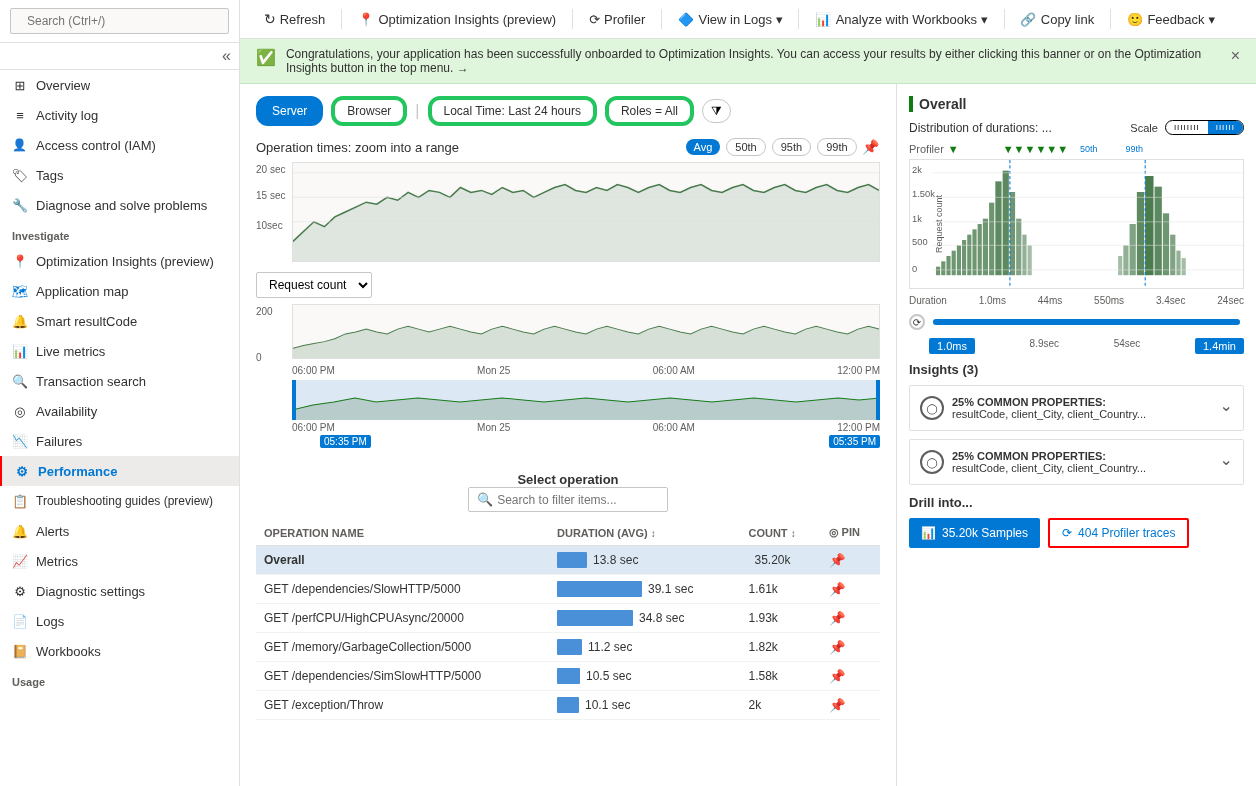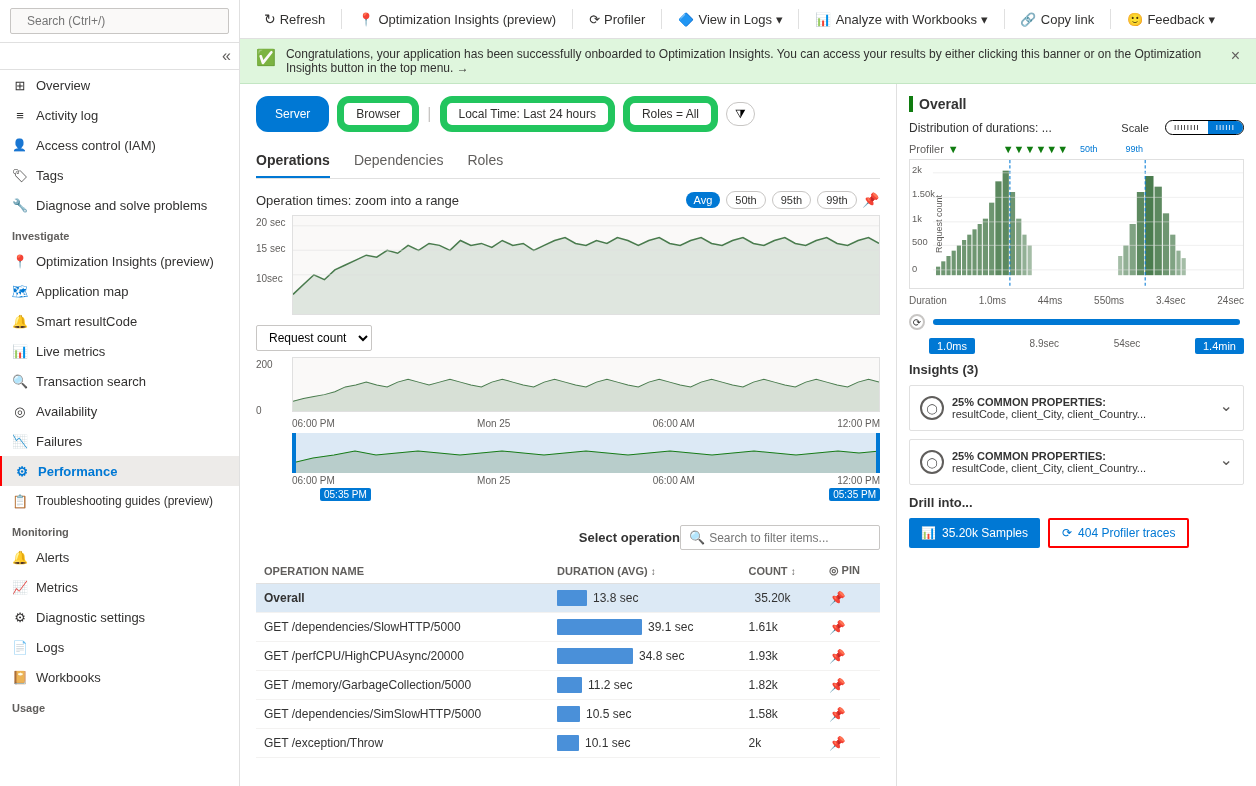--- a/index.html
+++ b/index.html
@@ -30,21 +30,21 @@
     .banner-icon { color: #107c10; font-size: 16px; margin-top: 1px; }
 
     
     .content { flex: 1; display: flex; overflow: hidden; }
 
     
     .left-panel { flex: 1; padding: 12px 16px; overflow-y: auto; background: #fff; }
 
     
     .filter-bar { display: flex; align-items: center; gap: 8px; margin-bottom: 12px; }
-    .filter-btn { border: 7px solid #22c55e; border-radius: 12px; padding: 4px 12px; background: none; cursor: pointer; font-size: 12px; color: #323130; }
+    .filter-btn { border: 4px solid #22c55e; border-radius: 12px; padding: 4px 12px; background: none; cursor: pointer; font-size: 12px; color: #323130; }
     .filter-btn.active { background: #0078d4; color: #fff; border-color: #0078d4; }
     .filter-icon-btn { border: 1px solid #c8c6c4; border-radius: 12px; padding: 4px 8px; background: none; cursor: pointer; font-size: 12px; }
 
     
     .tabs { display: flex; gap: 24px; border-bottom: 1px solid #e0e0e0; margin-bottom: 12px; }
     .tab { padding: 8px 0; font-size: 14px; cursor: pointer; color: #605e5c; border-bottom: 2px solid transparent; }
     .tab.active { color: #323130; border-bottom: 2px solid #0078d4; font-weight: 600; }
 
     
     .chart-header { display: flex; align-items: center; justify-content: space-between; margin-bottom: 6px; }
@@ -57,21 +57,21 @@
     .chart-area { border: 1px solid #e0e0e0; background: #faf9f8; height: 100px; position: relative; overflow: hidden; margin-bottom: 4px; }
 
     .mini-chart-area { border: 1px solid #e0e0e0; background: #faf9f8; height: 50px; position: relative; overflow: hidden; margin-bottom: 4px; }
 
     .request-count-row { display: flex; align-items: center; gap: 6px; margin: 6px 0; }
     .request-count-select { border: 1px solid #c8c6c4; border-radius: 2px; padding: 4px 8px; font-size: 12px; background: #fff; cursor: pointer; }
     .nav-handle-left { position: absolute; left: 0; top: 0; bottom: 0; width: 4px; background: #0078d4; cursor: ew-resize; }
     .nav-handle-right { position: absolute; right: 0; top: 0; bottom: 0; width: 4px; background: #0078d4; cursor: ew-resize; }
 
     
-    .select-operation-bar { display: flex; align-items: center; justify-content: flex-end; margin-bottom: 8px; }
+    .select-operation-bar { display: flex; align-items: center; justify-content: flex-start; margin-bottom: 8px; flex-direction: column; }
     .select-operation-label { font-size: 13px; font-weight: 600; }
     .filter-search { display: flex; align-items: center; border: 1px solid #c8c6c4; border-radius: 2px; padding: 4px 8px; gap: 4px; background: #fff; width: 200px; }
     .filter-search input { border: none; outline: none; font-size: 12px; width: 100%; background: transparent; }
 
     .ops-table { width: 100%; border-collapse: collapse; font-size: 12px; }
     .ops-table th { text-align: left; padding: 6px 8px; font-size: 11px; font-weight: 600; color: #605e5c; border-bottom: 1px solid #e0e0e0; cursor: pointer; white-space: nowrap; }
     .ops-table td { padding: 6px 8px; border-bottom: 1px solid #f3f2f1; vertical-align: middle; }
     .ops-table tr.highlighted { background: #dce9f5; }
     .duration-bar { height: 16px; background: #4a90d9; border-radius: 1px; display: inline-block; min-width: 4px; }
     .duration-cell { display: flex; align-items: center; gap: 6px; }
@@ -175,21 +175,20 @@
   <div class="sidebar-item active" style="border-left: 2px solid red; background:#edebe9;">
     <span class="sidebar-icon" style="color:#0078d4;">⚙</span>
     <span>Performance</span>
   </div>
   <div class="sidebar-item">
     <span class="sidebar-icon" style="color:#107c10;">📋</span>
     <span style="font-size:12px;">Troubleshooting guides
 (preview)</span>
   </div>
 
-  <div class="sidebar-section-label">Monitoring</div>
 
   <div class="sidebar-item">
     <span class="sidebar-icon" style="color:#d83b01;">🔔</span>
     <span>Alerts</span>
   </div>
   <div class="sidebar-item">
     <span class="sidebar-icon" style="color:#0078d4;">📈</span>
     <span>Metrics</span>
   </div>
   <div class="sidebar-item">
@@ -264,25 +263,20 @@
         <button class="filter-btn active">Server</button>
         <button class="filter-btn">Browser</button>
         <span style="color:#c8c6c4; font-size:16px;">|</span>
         <button class="filter-btn">Local Time: Last 24 hours</button>
         <button class="filter-btn">Roles = All</button>
         <button class="filter-icon-btn">
           <span>⧩</span>
         </button>
       </div>
 
-      <div class="tabs">
-        <div class="tab active">Operations</div>
-        <div class="tab">Dependencies</div>
-        <div class="tab">Roles</div>
-      </div>
 
       <div class="chart-header">
         <span class="chart-title">Operation times: zoom into a range</span>
         <div class="chart-controls">
           <button class="chart-pill">Avg</button>
           <button class="chart-pill-outline">50th</button>
           <button class="chart-pill-outline">95th</button>
           <button class="chart-pill-outline">99th</button>
           <button class="pin-btn">📌</button>
         </div>
@@ -457,21 +451,21 @@
     </div>
 
     <div class="right-panel">
       <div class="overall-label">
         <span class="overall-bar"></span>
         <span>Overall</span>
       </div>
 
       <div class="dist-header">
         <span>Distribution of durations: ...</span>
-        <div style="display: flex; align-items: center; gap: 16px;">
+        <div style="display: flex; align-items: center; gap: 7px;">
           <span style="font-size: 11px;">Scale</span>
           <div class="scale-toggle">
             <button class="scale-toggle-btn" style="font-size:8px; letter-spacing: 1px;">IIIIIIII</button>
             <button class="scale-toggle-btn active" style="font-size:8px; letter-spacing: 1px;">IIIIII</button>
           </div>
         </div>
       </div>
 
       <div class="profiler-row">
         <span>Profiler</span>

